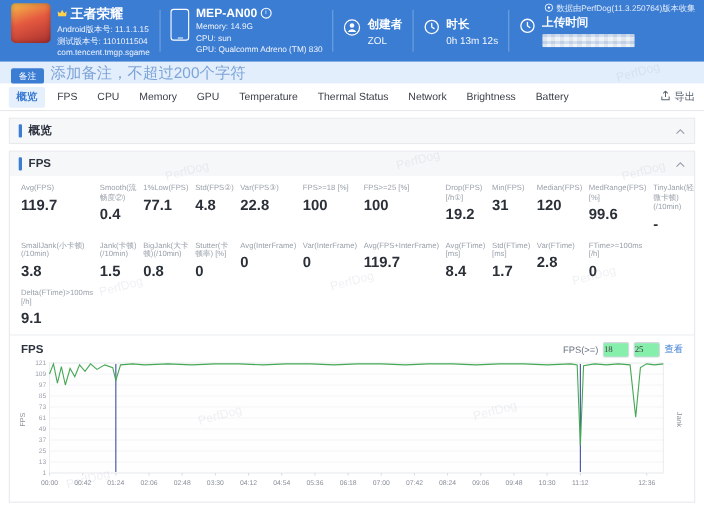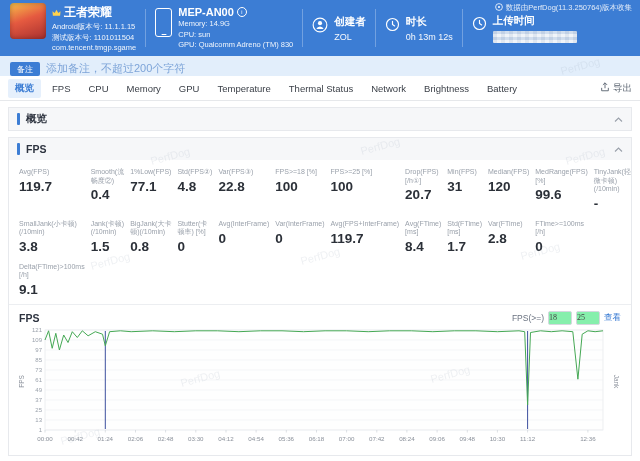--- a/index.html
+++ b/index.html
@@ -27,21 +27,21 @@
   .kvalue{font-size:9px;color:rgba(255,255,255,.95);margin-top:2px;white-space:nowrap;}
   .kicon{display:flex;margin-top:2px;}
   .mosaic{width:84px;height:12px;margin-top:2px;border-radius:1px;
     background:
       repeating-linear-gradient(0deg,rgba(255,255,255,.55) 0 3px,rgba(200,215,235,.55) 3px 6px),
       repeating-linear-gradient(90deg,#b9c9de 0 4px,#dde7f2 4px 8px);}
   .collect-note{position:absolute;top:3px;right:8px;font-size:7.5px;color:rgba(255,255,255,.85);display:flex;align-items:center;gap:3px;}
   
   .note-bar{height:20px;background:#e2eefb;display:flex;align-items:flex-end;padding:0 10px;gap:6px;}
   .note-btn{background:#3c7dd4;color:#fff;font-size:8px;padding:1.5px 7px;border-radius:2px;cursor:pointer;}
-  .note-text{font-size:11px;color:#7da4d8;}
+  .note-text{font-size:14px;color:#7da4d8;}
   
   .tabs{height:24px;display:flex;align-items:center;gap:4px;padding:0 8px;border-bottom:1px solid #e6e8eb;background:#fff;}
   .tab{font-size:9.5px;color:#3a3f47;padding:3px 7px;border-radius:2px;cursor:pointer;white-space:nowrap;}
   .tab.active{color:#3c7dd4;background:#e6f0fc;font-weight:bold;}
   .export-btn{margin-left:auto;display:flex;align-items:center;gap:3px;font-size:9.5px;color:#5a6470;cursor:pointer;justify-content:space-between;}
   
   .panel{margin:6px 8px 0;border:1px solid #e7e9ed;background:#fff;}
   .panel-header{height:22px;background:#f6f7f9;display:flex;align-items:center;padding:0 8px;}
   .panel-header::before{content:"";width:3px;height:12px;background:#3c7dd4;margin-right:6px;border-radius:1px;}
   .panel-title{font-size:10.5px;font-weight:bold;color:#2e3440;}
@@ -234,21 +234,21 @@
         <div>
           <div class="m-label">FPS&gt;=18 [%]</div>
           <div class="m-value">100</div>
         </div>
         <div>
           <div class="m-label">FPS&gt;=25 [%]</div>
           <div class="m-value">100</div>
         </div>
         <div>
           <div class="m-label">Drop(FPS) [/h①]</div>
-          <div class="m-value">20.7</div>
+          <div class="m-value">19.2</div>
         </div>
         <div>
           <div class="m-label">Min(FPS)</div>
           <div class="m-value">31</div>
         </div>
         <div>
           <div class="m-label">Median(FPS)</div>
           <div class="m-value">120</div>
         </div>
         <div>

